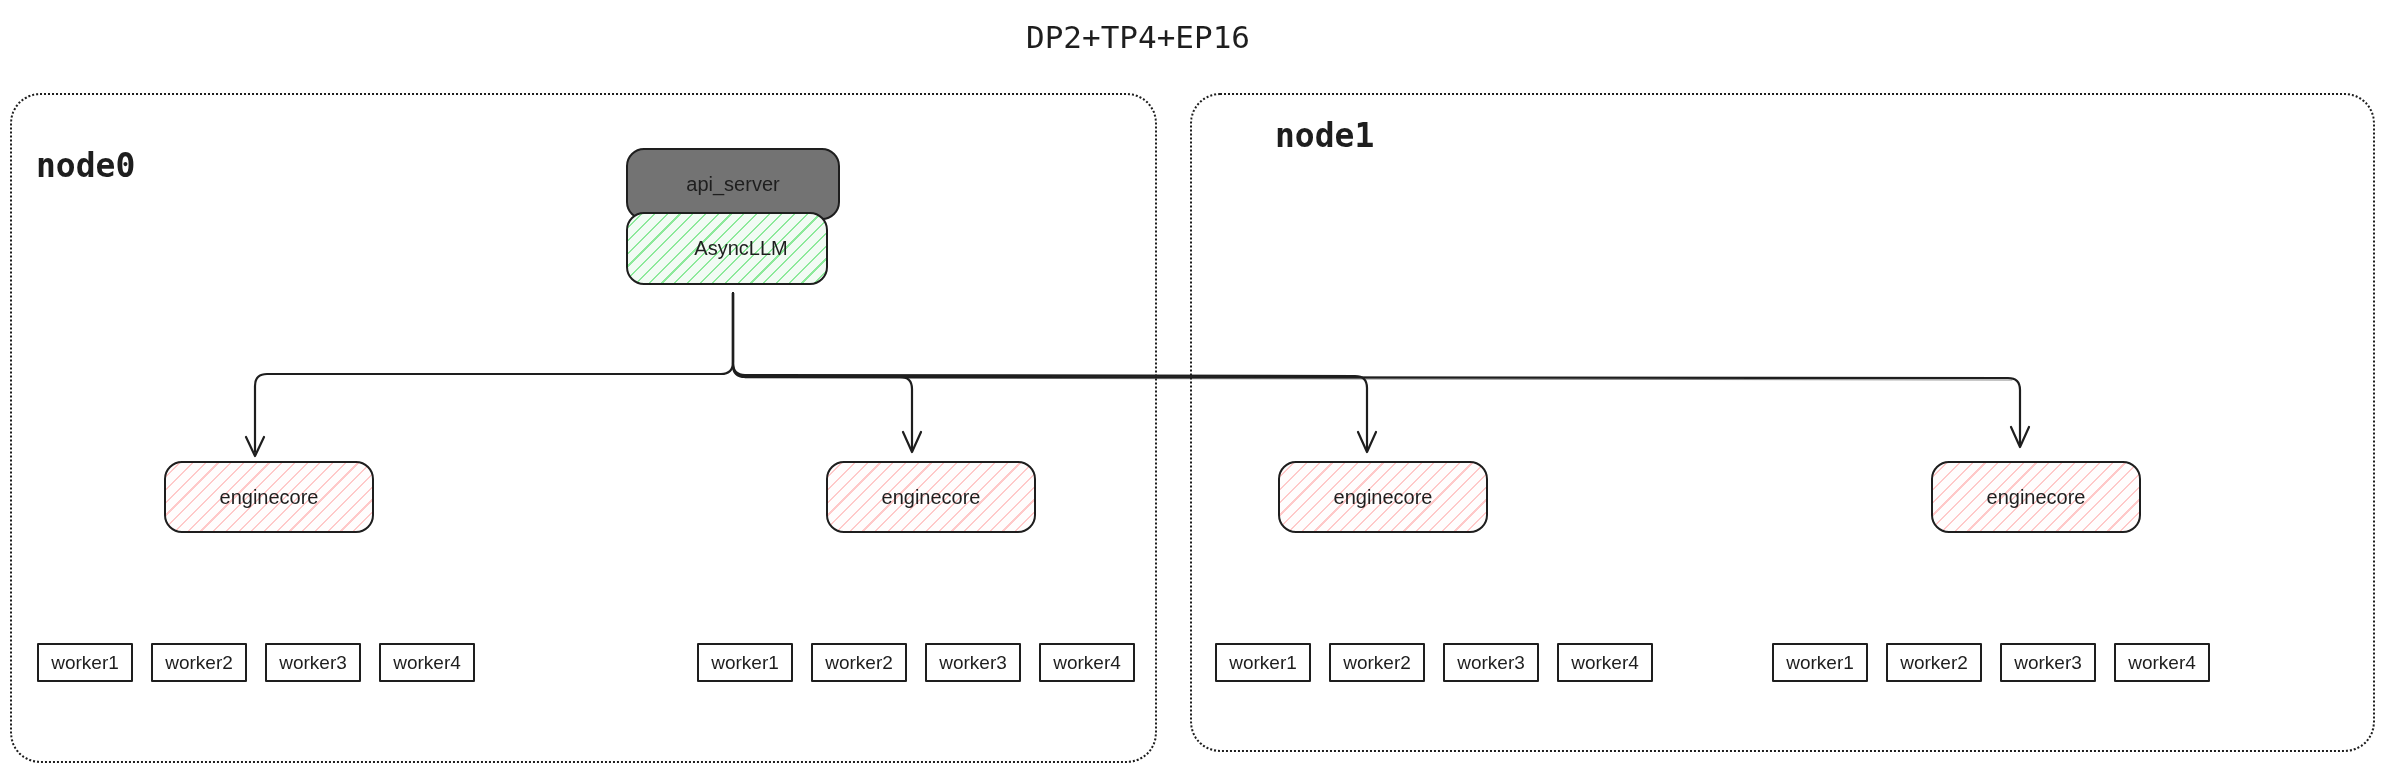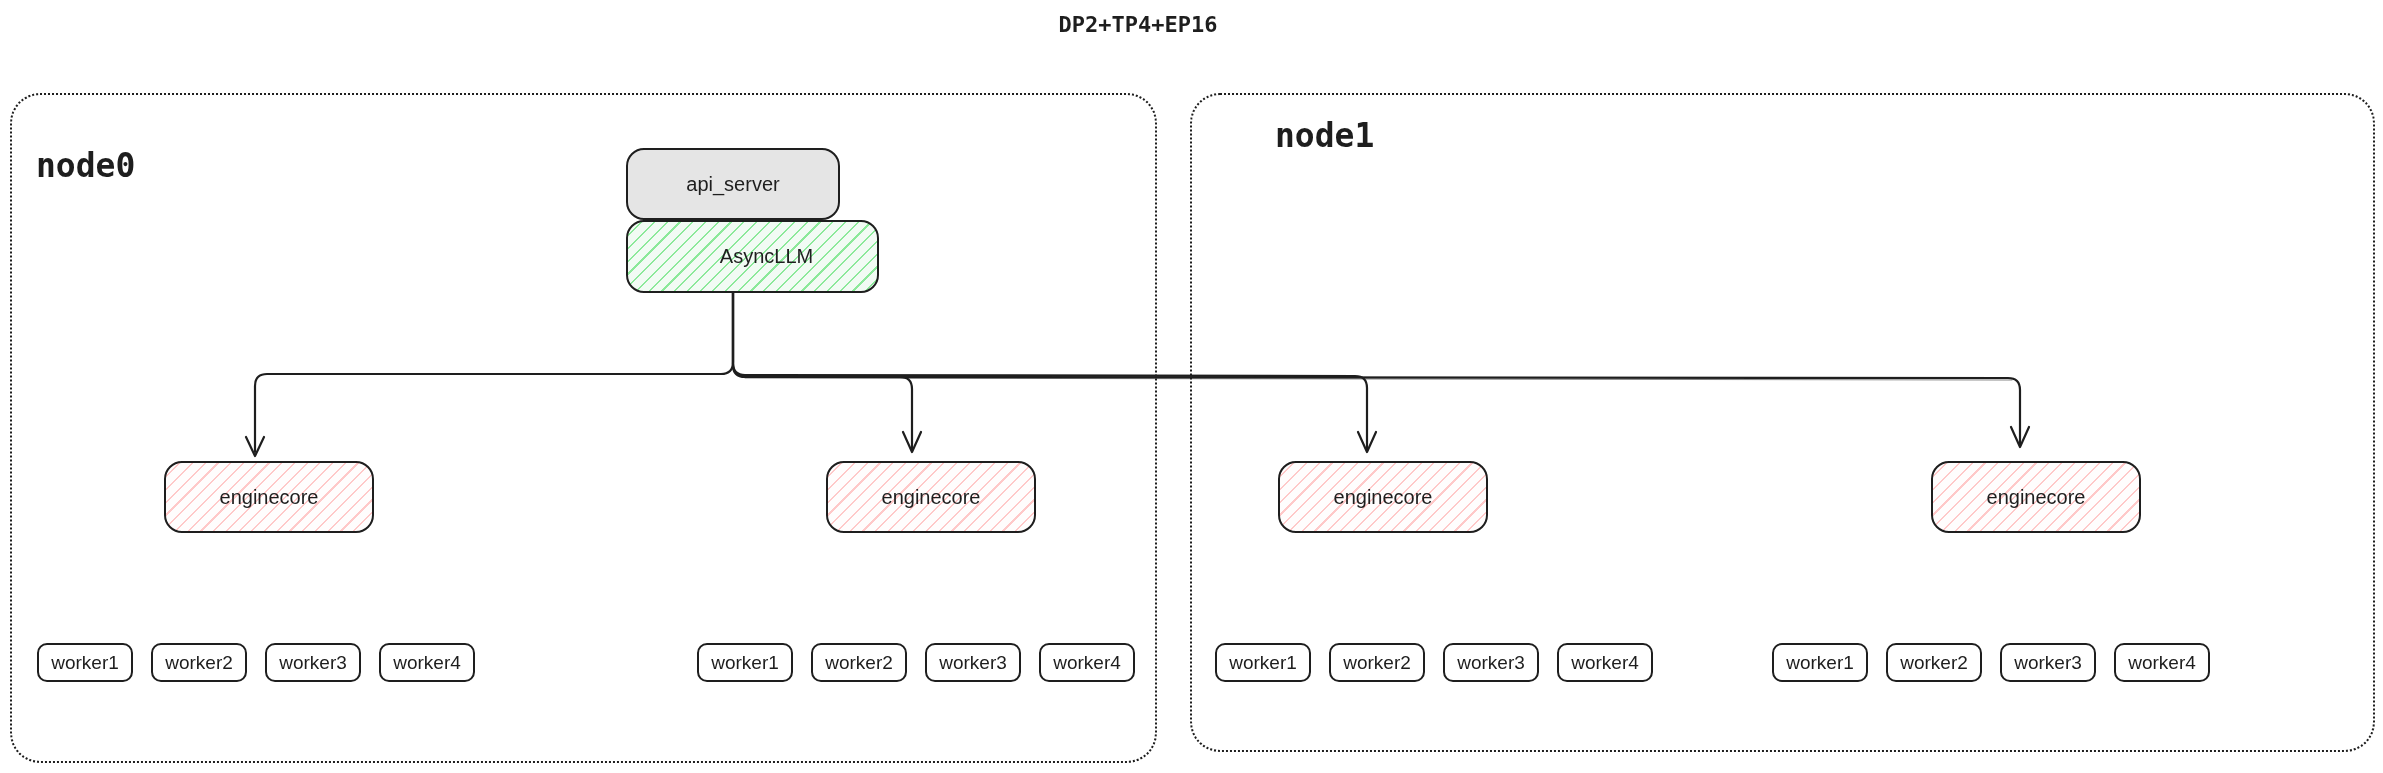--- a/index.html
+++ b/index.html
@@ -15,25 +15,25 @@
     position: relative;
     width: 2383px;
     height: 773px;
     background: #ffffff;
     font-family: "Liberation Sans", sans-serif;
     color: var(--stroke);
     overflow: hidden;
   }
   .diagram-title {
     position: absolute;
-    left: 1138px; top: 12px;
+    left: 1138px; top: 19px;
     transform: translateX(-50%);
     font-family: "DejaVu Sans Mono", monospace;
-    font-weight: bold;
-    font-size: 22px;
+    font-weight: normal;
+    font-size: 31px;
     white-space: nowrap;
   }
   .node-rect {
     position: absolute;
     border: 2.8px dotted var(--stroke);
     border-radius: 30px;
     background: transparent;
   }
   .node-label {
     position: absolute;
@@ -43,21 +43,21 @@
     white-space: nowrap;
   }
   .shape-box {
     position: absolute;
     border: 2.6px solid var(--stroke);
     border-radius: 18px;
     display: flex;
     align-items: center;
     justify-content: center;
     font-size: 20px;
-    background: #e5e5e5;
+    background: #737373;
     white-space: nowrap;
   }
   .hatch-green {
     background-color: var(--green-box-bg);
     background-image: repeating-linear-gradient(135deg,
       var(--green-hatch) 0px, var(--green-hatch) 1.6px,
       transparent 1.6px, transparent 9px);
   }
   .hatch-red {
     background-color: var(--red-box-bg);
@@ -72,21 +72,21 @@
     gap: 18px;
   }
   .worker-chip {
     display: inline-flex;
     align-items: center;
     justify-content: center;
     min-width: 96px;
     height: 39px;
     padding: 0 10px;
     border: 2.3px solid var(--stroke);
-    border-radius: 10px;
+    border-radius: 1px;
     font-size: 19px;
     background: #ffffff;
     white-space: nowrap;
   }
   svg.arrows {
     position: absolute;
     left: 0; top: 0;
     width: 2383px; height: 773px;
     pointer-events: none;
   }
@@ -128,21 +128,21 @@
     <g>
       <path d="M733 293 L733 365 Q733 377 745 377 L2008 378 Q2020 378 2020 390 L2020 445"></path>
       <polyline points="2011,427 2020,447 2029,427"></polyline>
     </g>
     <path class="overdraw" d="M745 378 L2012 380"></path>
   </svg>
 
   <div class="shape-box" style="left:626px; top:148px; width:214px; height:72px;">
     <span>api_server</span>
   </div>
-  <div class="shape-box hatch-green" style="left:626px; top:220px; width:253px; height:73px;padding-left:28px;">
+  <div class="shape-box hatch-green" style="left:626px; top:212px; width:202px; height:73px;padding-left:28px;">
     <span>AsyncLLM</span>
   </div>
 
   <div class="shape-box hatch-red" style="left:148px; top:461px; width:210px; height:72px;">
     <span>enginecore</span>
   </div>
   <div class="shape-box hatch-red" style="left:810px; top:461px; width:210px; height:72px;">
     <span>enginecore</span>
   </div>
   <div class="shape-box hatch-red" style="left:1262px; top:461px; width:210px; height:72px;">

